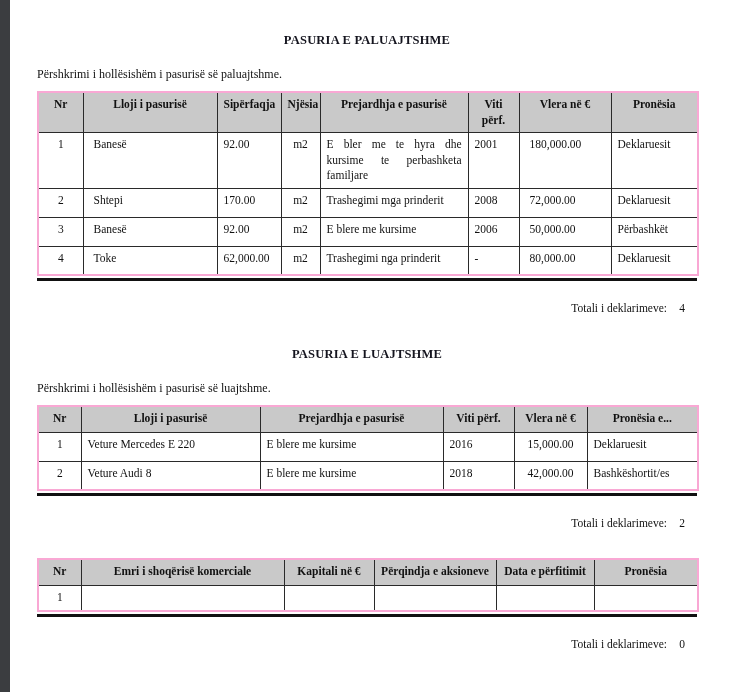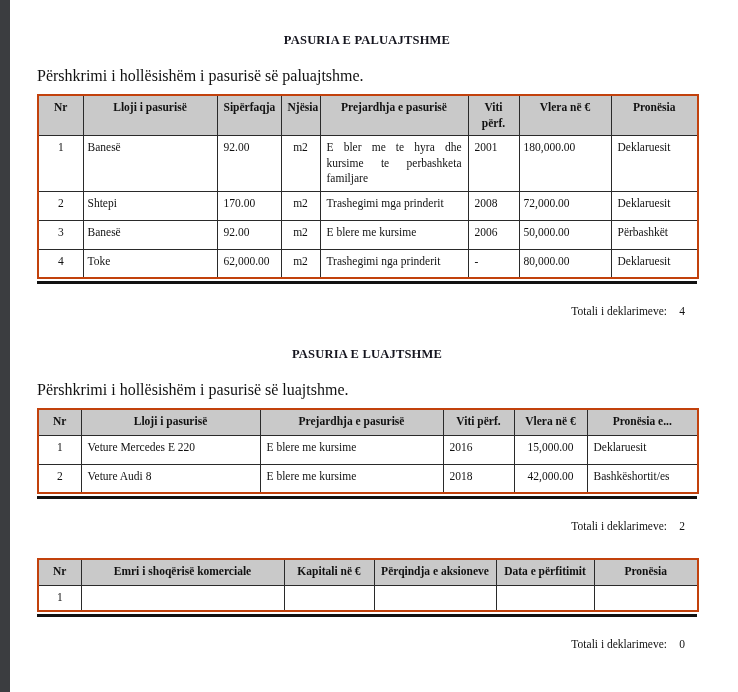--- a/index.html
+++ b/index.html
@@ -17,36 +17,36 @@
   }
   .page { position: absolute; left: 10px; top: 0; width: 728px; height: 512px; background: #ffffff; }
   .section { position: absolute; left: 27px; width: 660px; }
   #sec-immovable { top: 33px; }
   #sec-movable   { top: 347px; }
   #sec-shares    { top: 558px; }
   .sec-title {
     font-size: 12.5px; font-weight: bold; text-align: center;
     letter-spacing: 0.2px; margin-bottom: 19px; color: #15151f;
   }
-  .sec-desc { font-size: 16px; margin-bottom: 9px; }
+  .sec-desc { font-size: 12px; margin-bottom: 9px; }
   table {
     width: 660px; border-collapse: collapse; table-layout: fixed;
-    border: 2px solid #c2410c; font-size: 11.5px;
+    border: 2px solid #f9a8d4; font-size: 11.5px;
   }
   th, td {
     border: 1px solid #2a2a2a; vertical-align: top;
     padding: 4px 6px; line-height: 1.35; overflow: hidden;
   }
   th { background: #c9c9c9; font-weight: bold; text-align: center; height: 26px; }
   td { height: 29px; }
   .t3 td { height: 26px; }
   .c { text-align: center; }
   .r { text-align: left; padding-right: 6px; }
   .j { text-align: justify; }
-  .pad10 { padding-left: 4px; }
+  .pad10 { padding-left: 10px; }
   .end-rule { margin-top: 2px; border-top: 3px solid #111; width: 660px; }
   .totals {
     margin-top: 21px; display: flex; justify-content: flex-end;
     font-size: 11.5px; align-items: baseline;
   }
   .totals .tot-val { display: inline-block; width: 30px; text-align: center; }
 </style>
 </head>
 <body>
 

